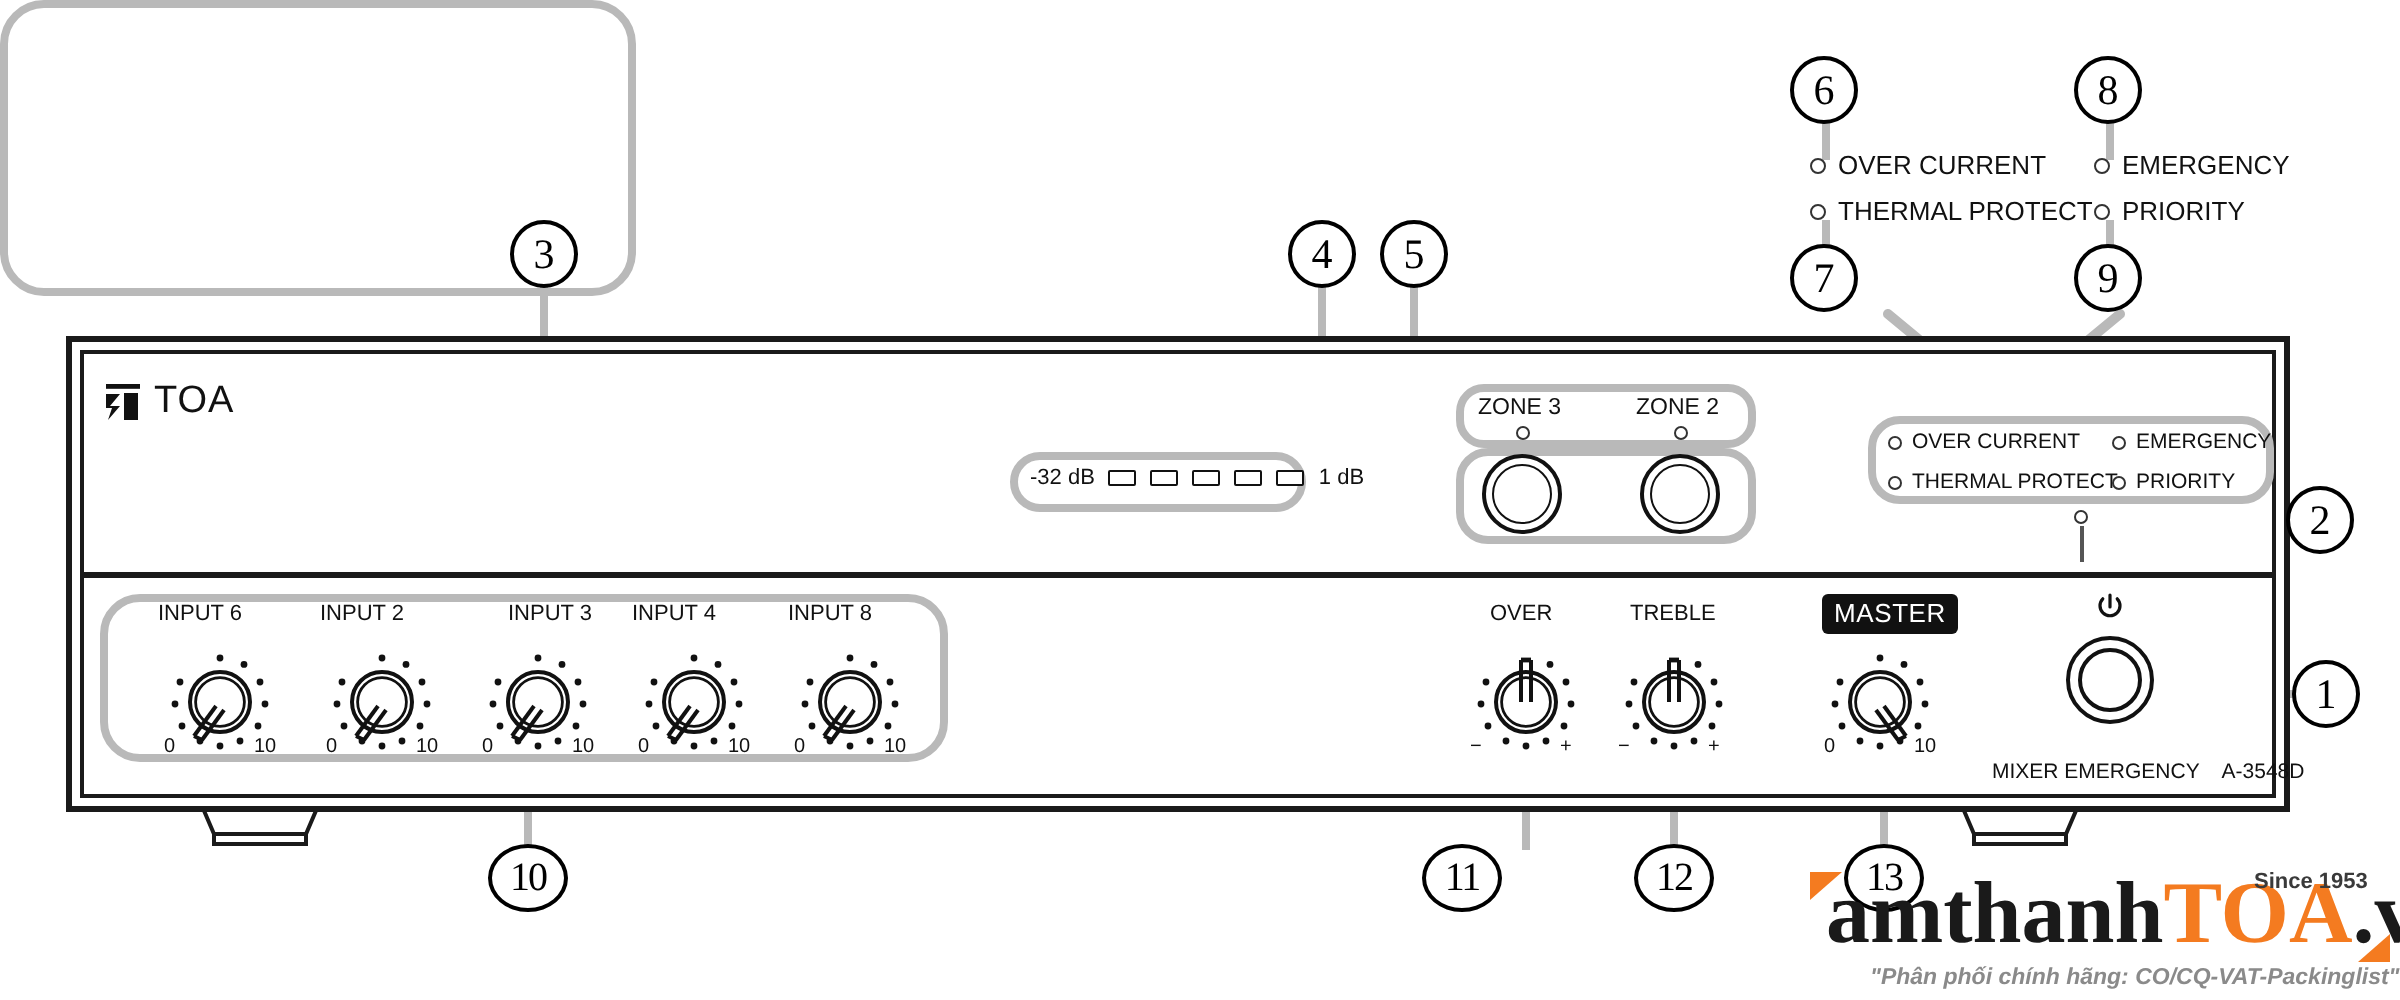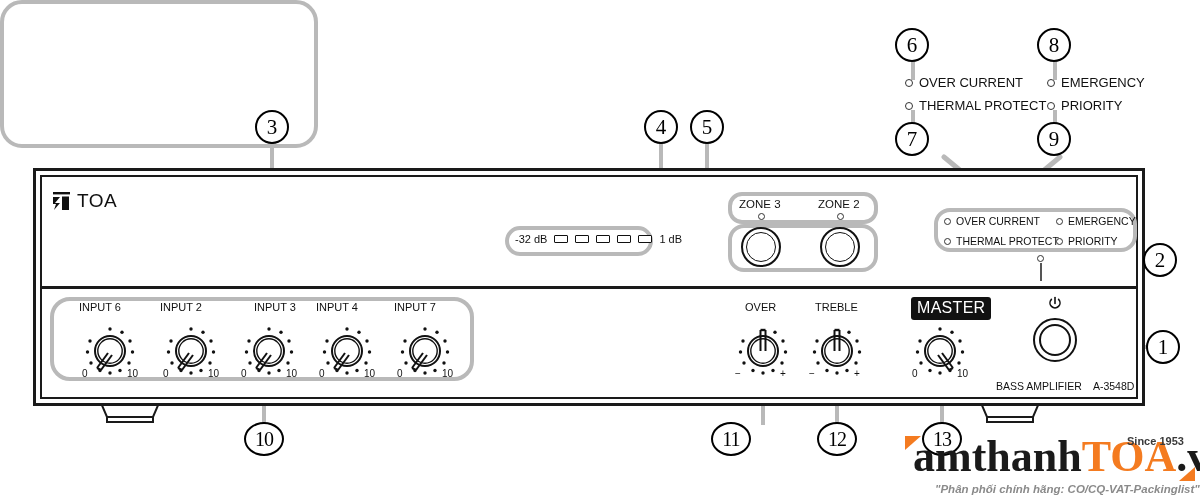--- a/index.html
+++ b/index.html
@@ -210,21 +210,21 @@
     font-size: 11px;
     color: #111;
     white-space: nowrap;
     text-align: center;
     z-index: 10;
   }
   .knob-badge {
     position: absolute;
     background: #111;
     color: #fff;
-    font-size: 16px;
+    font-size: 13px;
     padding: 2px 6px 3px 6px;
     border-radius: 3px;
     white-space: nowrap;
     z-index: 10;
     letter-spacing: 0.3px;
   }
   .knob {
     position: absolute;
     z-index: 10;
   }
@@ -511,21 +511,21 @@
       <circle cx="26" cy="26" r="15" fill="#fff" stroke="#111" stroke-width="2"></circle>
       <circle cx="26" cy="26" r="12.2" fill="#fff" stroke="#111" stroke-width="1.4"></circle>
       <path d="M 24 28 L 13 43" stroke="#111" stroke-width="2" fill="none"></path>
       <path d="M 28 30 L 17 45" stroke="#111" stroke-width="2" fill="none"></path>
       <path d="M 13 43 L 17 45" stroke="#111" stroke-width="2" fill="none"></path>
     </svg>
   </div>
   <div class="knob-scale" style="left:319px; top:368px;">0</div>
   <div class="knob-scale" style="left:364px; top:368px;">10</div>
 
-  <div class="knob-label" style="left:394px; top:301px;">INPUT 7</div>
+  <div class="knob-label" style="left:394px; top:301px;">INPUT 8</div>
   <div class="knob" style="left:399px; top:325px; width:52px; height:52px;">
     <svg width="52" height="52" viewBox="0 0 52 52">
       <g fill="#111">
         <circle cx="26" cy="4" r="1.7"></circle>
           <circle cx="38" cy="7.2" r="1.7"></circle>
           <circle cx="46" cy="16" r="1.7"></circle>
         <circle cx="48.5" cy="27" r="1.7"></circle>
           <circle cx="45" cy="38" r="1.7"></circle>
           <circle cx="36" cy="45.5" r="1.7"></circle>
         <circle cx="26" cy="48" r="1.7"></circle>
@@ -621,21 +621,21 @@
   <div class="knob-scale" style="left:957px; top:368px;">10</div>
 
   <div class="abs" style="left:1047px; top:296px; width:16px; height:16px; z-index:10;">
     <svg width="16" height="16" viewBox="0 0 16 16">
       <path d="M 8 1.5 L 8 7.5" stroke="#111" stroke-width="1.6" fill="none" stroke-linecap="round"></path>
       <path d="M 4.4 3.4 A 5 5 0 1 0 11.6 3.4" stroke="#111" stroke-width="1.6" fill="none" stroke-linecap="round"></path>
     </svg>
   </div>
   <div class="pwr-btn" style="left:1033px; top:318px;"></div>
   <div class="model-text" style="left:996px; top:380px;">
-    <span>BASS AMPLIFIER</span>
+    <span>MIXER EMERGENCY</span>
     &nbsp;&nbsp;
     <span>A-3548D</span>
   </div>
 
   <div class="callout" style="left:895px; top:28px;">6</div>
   <div class="callout" style="left:1037px; top:28px;">8</div>
   <div class="callout" style="left:895px; top:122px;">7</div>
   <div class="callout" style="left:1037px; top:122px;">9</div>
 
   <div class="callout" style="left:255px; top:110px;">3</div>

